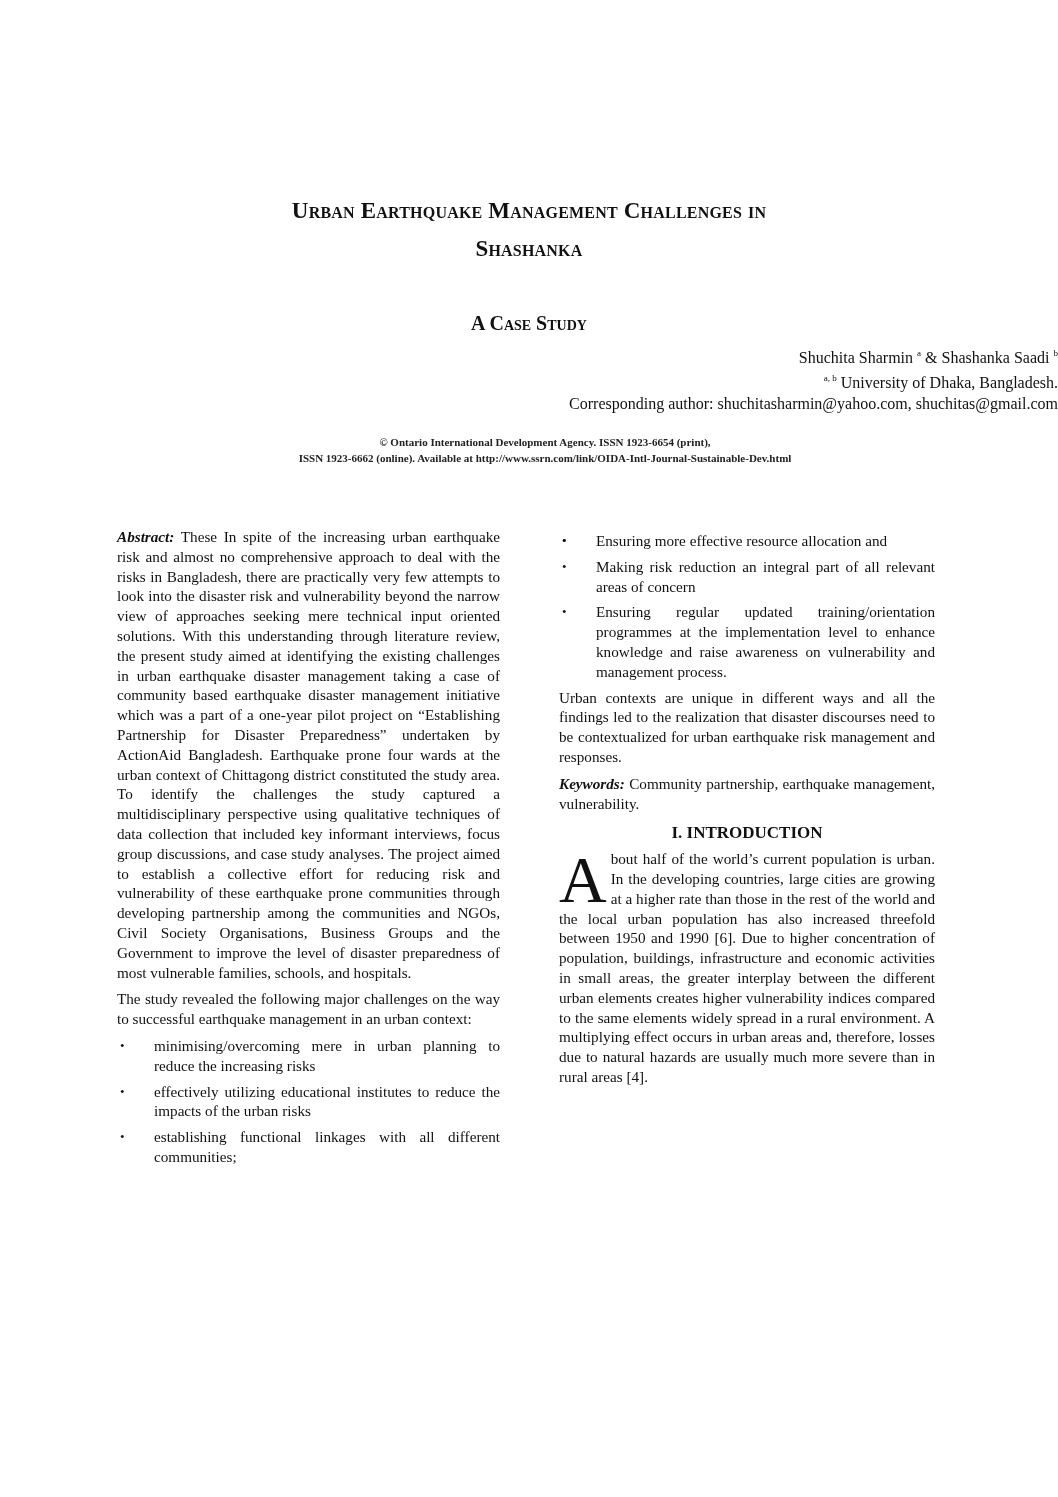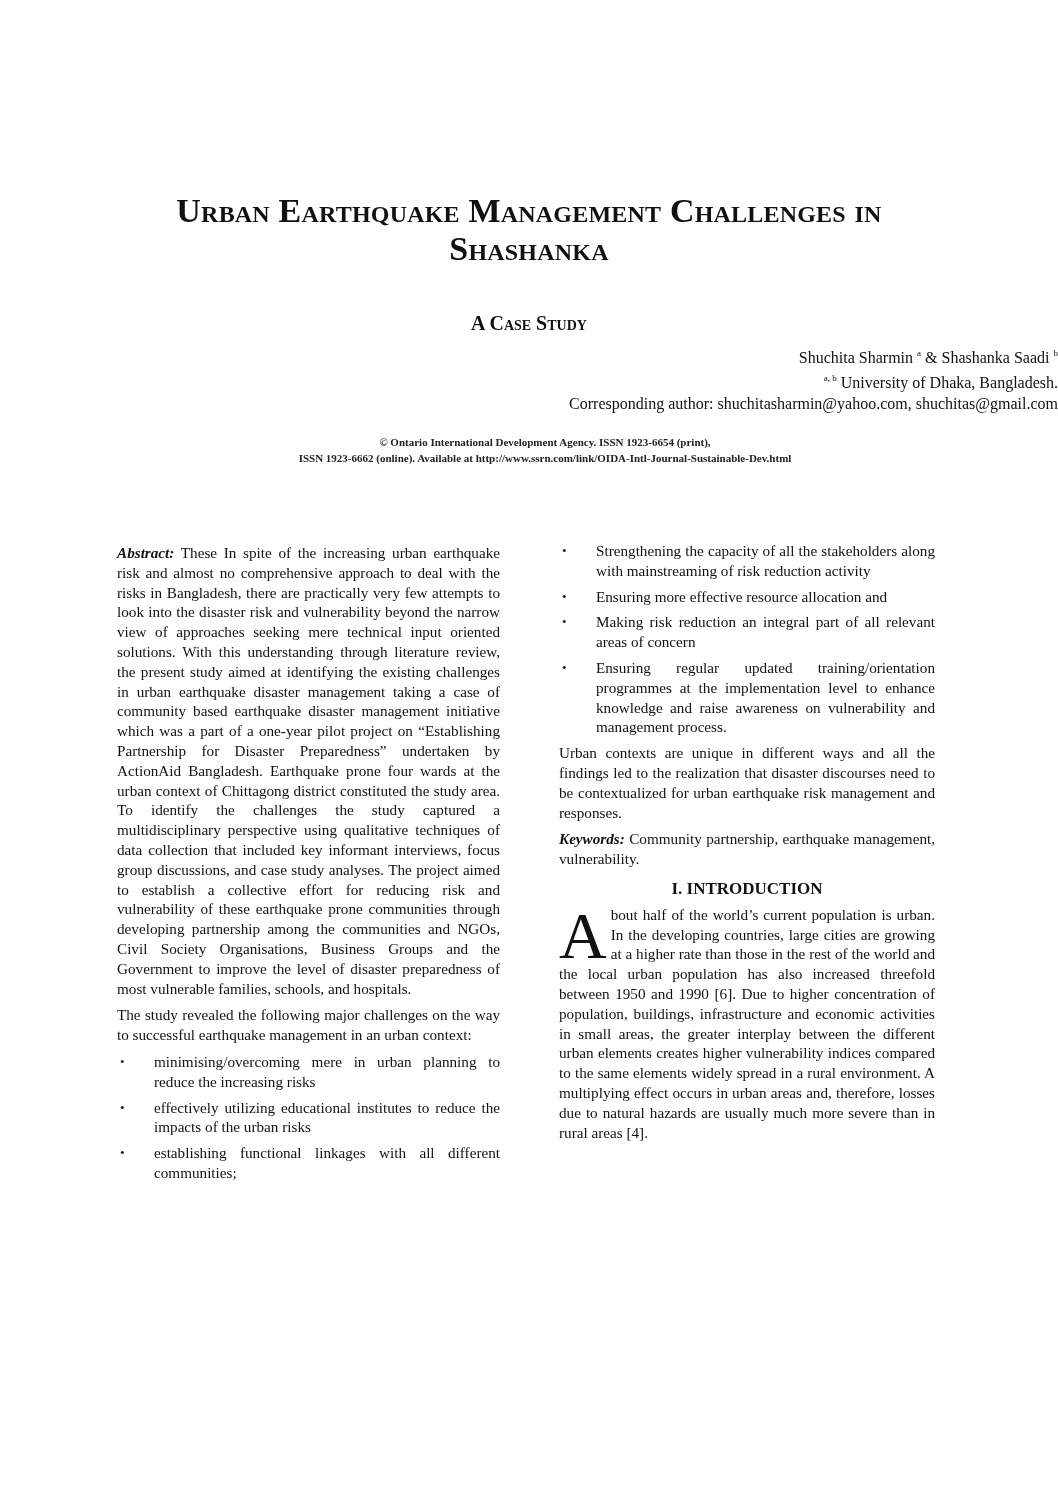--- a/index.html
+++ b/index.html
@@ -2,39 +2,39 @@
 <html><head>
 <meta charset="utf-8">
 <style>
   html, body { margin: 0; padding: 0; background: #ffffff; }
   body {
     width: 1058px; height: 1497px; position: relative; overflow: hidden;
     font-family: "Liberation Serif", "DejaVu Serif", serif; color: #111;
   }
   .title {
     position: absolute; left: 0; width: 1058px; top: 192px; text-align: center;
-    font-weight: bold; font-size: 34px; line-height: 38px; letter-spacing: 0.2px;
+    font-weight: bold; font-size: 23px; line-height: 38px; letter-spacing: 0.2px;
     font-variant: small-caps;
   }
   .subtitle {
     position: absolute; left: 0; width: 1058px; top: 288px; text-align: center;
     font-weight: bold; font-size: 20px; font-variant: small-caps; margin-top: 24px;
   }
   .authors {
     position: absolute; left: 0; width: 1058px; top: 343px; text-align: right;
     font-size: 16px; line-height: 21px;
   }
   .authors sup { font-size: 9px; vertical-align: 7px; }
   .copyright {
     position: absolute; left: 16px; width: 1058px; top: 434px; text-align: center;
     font-size: 11px; line-height: 16px; font-weight: bold; color: #222;
   }
   .col {
     position: absolute; top: 527px; width: 383px;
-    font-size: 15.2px; line-height: 19.8px; text-align: justify; margin-top: 16px;
+    font-size: 15.2px; line-height: 19.8px; text-align: justify;
   }
   .col.left { left: 117px; }
   .col.right { left: 559px; top: 525px; width: 376px; }
   p { margin: 0 0 7px 0; }
   .label { font-weight: bold; font-style: italic; }
   ul { list-style: none; margin: 0; padding: 0; }
   li { position: relative; padding-left: 37px; margin-bottom: 6px; }
   li .bullet { position: absolute; left: 3px; top: 0; font-size: 13px; }
   .section-head {
     text-align: center; font-weight: bold; font-size: 17px; margin: 10px 0 6px 0;
@@ -80,21 +80,21 @@
   <p>The study revealed the following major challenges on the way to successful earthquake management in an urban context:</p>
   <ul>
     <li><span class="bullet">•</span><span>minimising/overcoming mere in urban planning to reduce the increasing risks</span></li>
     <li><span class="bullet">•</span><span>effectively utilizing educational institutes to reduce the impacts of the urban risks</span></li>
     <li><span class="bullet">•</span><span>establishing functional linkages with all different communities;</span></li>
   </ul>
 </div>
 
 <div class="col right">
   <ul>
-    <li><span class="bullet">•</span><span>Strengthening the capacity of all the stakeholders along with mainstreaming of risk reduction activity</span></li>
+    <li><span class="bullet">•</span></li>
     <li><span class="bullet">•</span><span>Ensuring more effective resource allocation and</span></li>
     <li><span class="bullet">•</span><span>Making risk reduction an integral part of all relevant areas of concern</span></li>
     <li><span class="bullet">•</span><span>Ensuring regular updated training/orientation programmes at the implementation level to enhance knowledge and raise awareness on vulnerability and management process.</span></li>
   </ul>
   <p>Urban contexts are unique in different ways and all the findings led to the realization that disaster discourses need to be contextualized for urban earthquake risk management and responses.</p>
   <p>
     <span class="label">Keywords:</span>
     <span>Community partnership, earthquake management, vulnerability.</span>
   </p>
   <div class="section-head">I.   INTRODUCTION</div>

